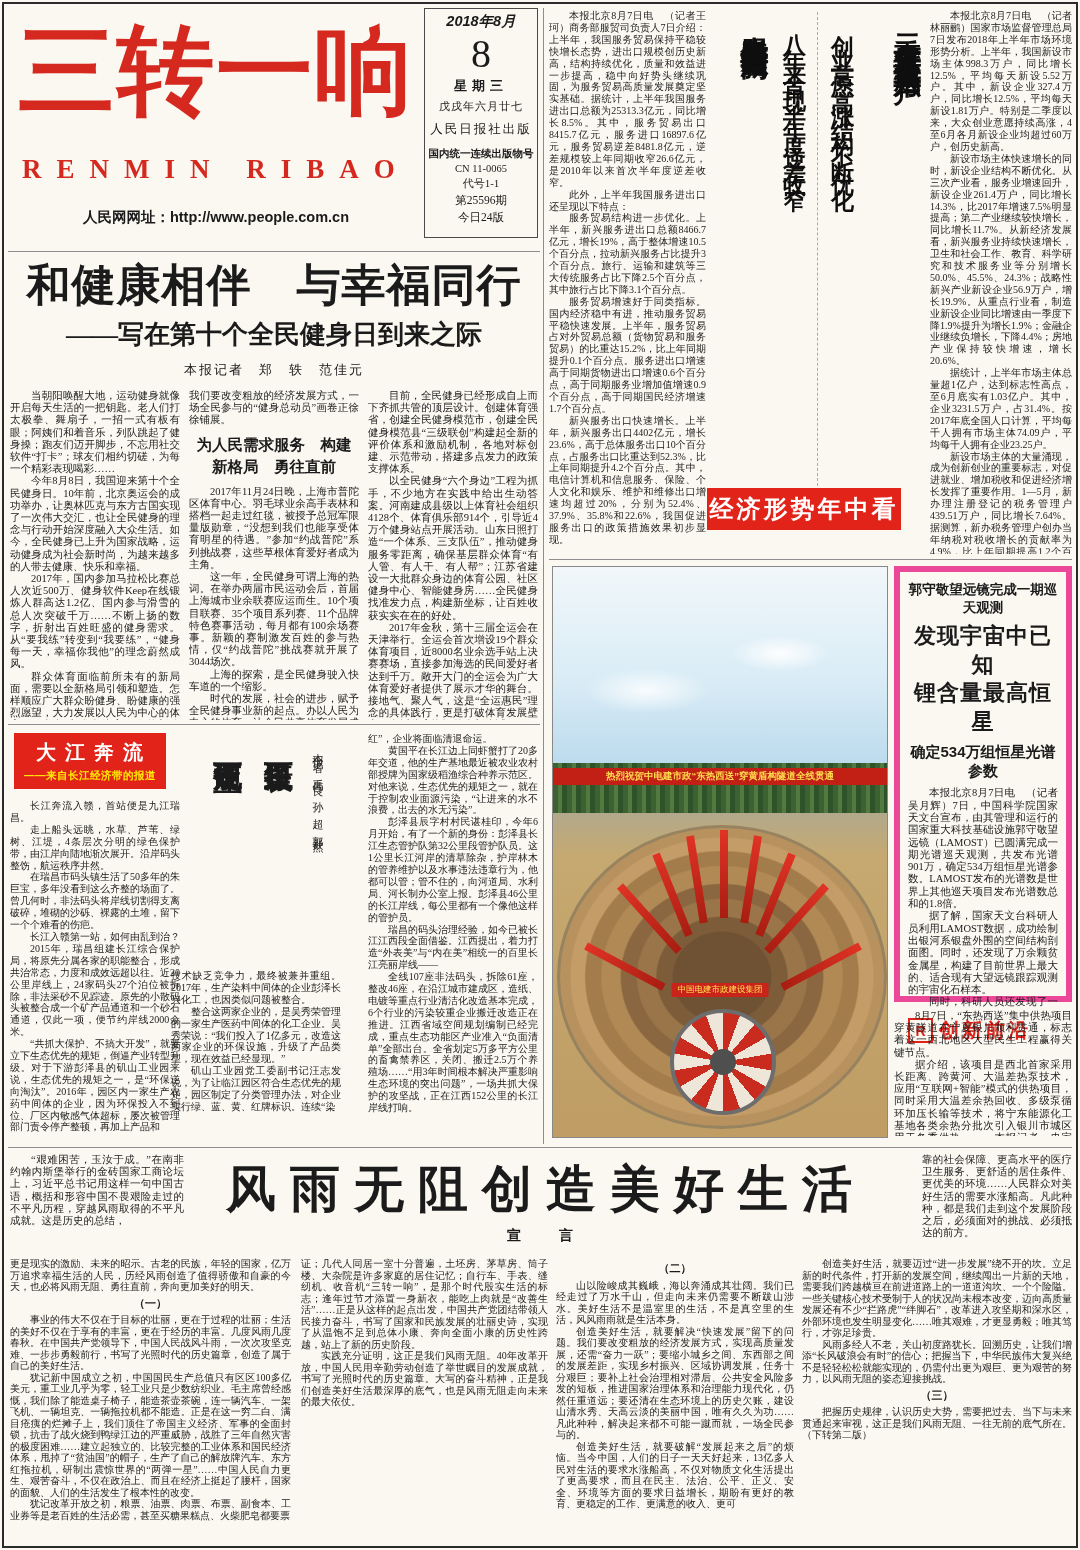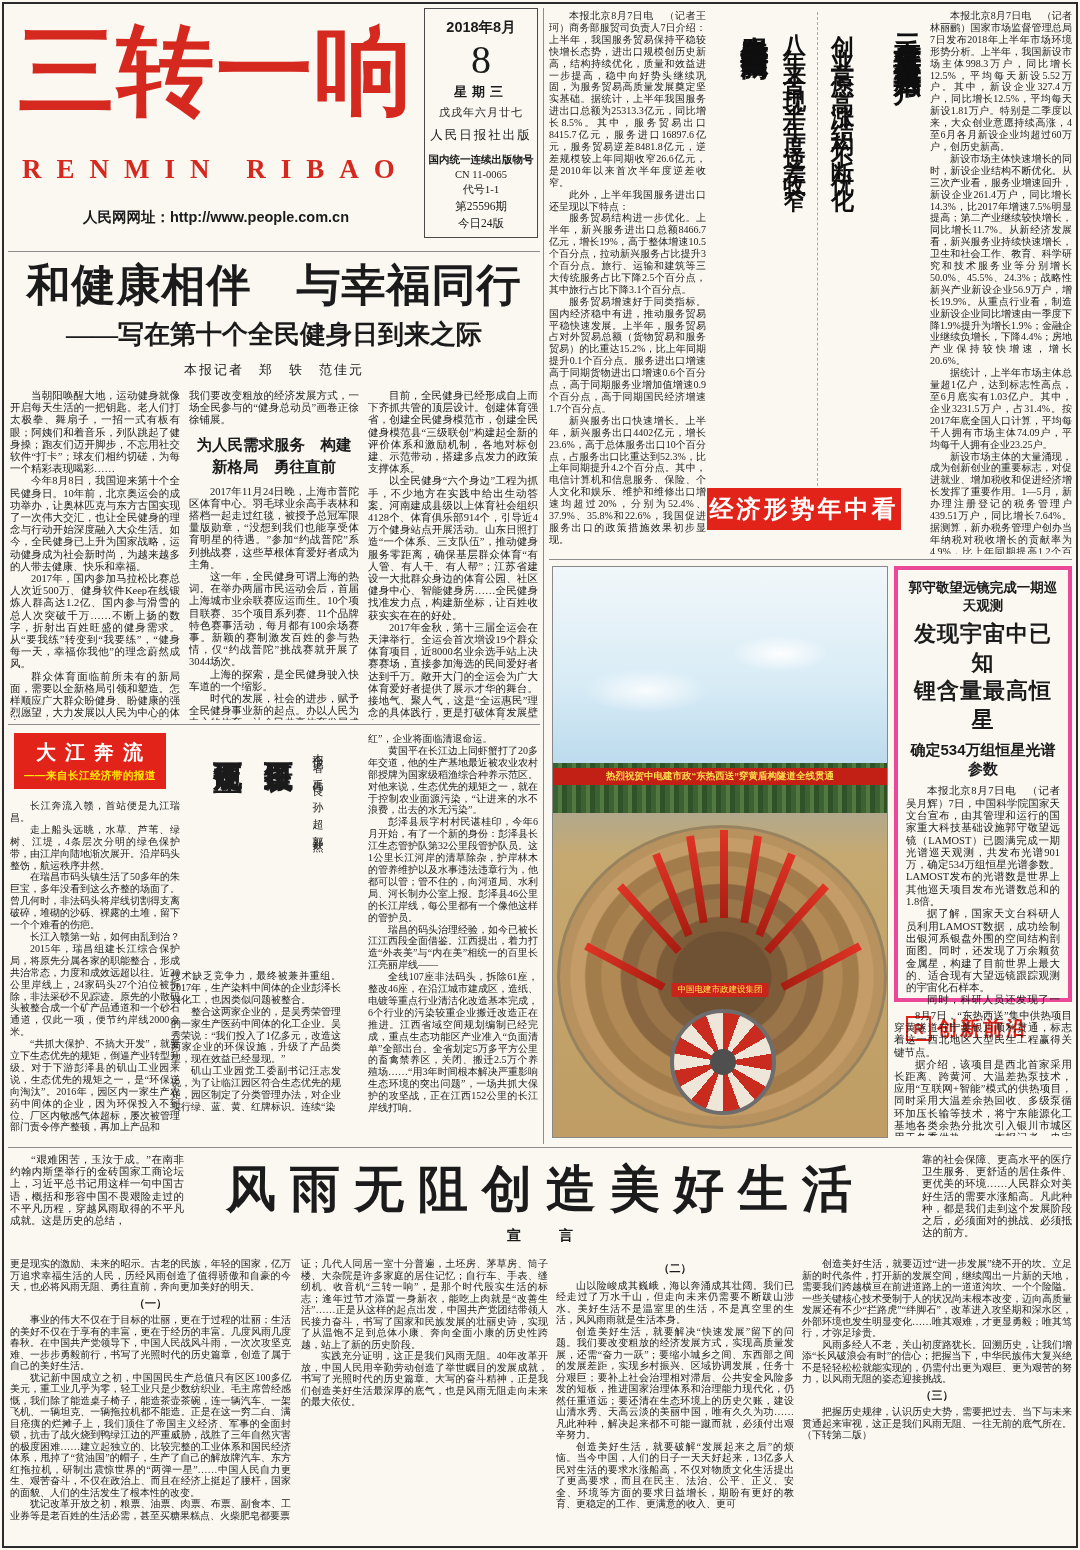--- a/index.html
+++ b/index.html
@@ -12,21 +12,21 @@
   
   .mast-cn{position:absolute;left:14px;top:14px;width:404px;height:134px;text-align:center;
            font-size:97px;line-height:1.2;font-weight:900;color:#d5281e;letter-spacing:2px;}
   .mast-latin{position:absolute;left:14px;top:154px;width:404px;text-align:center;
            font-size:27px;letter-spacing:15px;font-weight:700;color:#d5281e;}
   .mast-web{position:absolute;left:14px;top:208px;width:404px;text-align:center;
            font-size:14.5px;font-weight:700;font-family:"Liberation Sans",sans-serif;}
   
   .datebox{position:absolute;left:424px;top:8px;width:112px;height:228px;border:1px solid #4a4a4a;
            text-align:center;background:#faf8f1;}
-  .db-my{font-size:14.5px;font-weight:700;margin-top:9px;font-family:"Liberation Sans",sans-serif;}
+  .db-my{font-size:14.5px;font-weight:700;margin-top:3px;font-family:"Liberation Sans",sans-serif;font-style:italic;}
   .db-day{font-size:40px;line-height:1.05;margin-top:2px;}
   .db-wd{font-size:13px;font-weight:700;letter-spacing:5px;margin-top:2px;}
   .db-lunar{font-size:11px;margin-top:4px;letter-spacing:1px;}
   .db-pub{font-size:12.5px;margin-top:7px;letter-spacing:2px;}
   .db-issn-l{font-size:10.5px;font-weight:700;margin-top:9px;font-family:"Liberation Sans",sans-serif;}
   .db-issn{font-size:10.5px;margin-top:2px;}
   .db-code{font-size:11px;margin-top:2px;}
   .db-issue{font-size:11.5px;margin-top:2px;}
   .db-pages{font-size:11.5px;margin-top:2px;}
   
@@ -85,21 +85,21 @@
   .vb:nth-child(7){left:228px;top:26px;transform:rotate(22deg);}
   .vb:nth-child(8){left:262px;top:58px;transform:rotate(42deg);}
   .vb:nth-child(9){left:296px;top:118px;transform:rotate(62deg);}
   .ph-cutter{position:absolute;left:117px;top:442px;width:98px;height:98px;border-radius:50%;border:4px solid #6d6d6d;
      background:repeating-conic-gradient(#c92c1e 0 20deg,#efe6da 20deg 40deg);z-index:4;}
   .ph-cutter:after{content:"";position:absolute;left:50%;top:50%;width:26px;height:26px;margin:-13px 0 0 -13px;
      border-radius:50%;background:#4f4f4f;}
   .ph-cbanner{position:absolute;left:50%;top:416px;transform:translateX(-50%);background:#c8241a;color:#ffe34d;
      font-size:8.5px;font-family:"Liberation Sans",sans-serif;padding:1px 6px;white-space:nowrap;z-index:5;}
   
-  .lam{position:absolute;left:894px;top:566px;width:178px;height:436px;border:4px solid #ec4899;padding:9px 8px;
+  .lam{position:absolute;left:894px;top:566px;width:178px;height:436px;border:6px solid #ec4899;padding:9px 8px;
        box-sizing:border-box;background:#faf8f1;}
   .lam-kicker{font-size:13.5px;font-weight:700;text-align:center;font-family:"Liberation Sans",sans-serif;}
   .lam-head{font-size:22px;font-weight:900;text-align:center;line-height:1.3;letter-spacing:1px;
        font-family:"Liberation Sans",sans-serif;margin-top:5px;}
   .lam-sub{font-size:15px;font-weight:700;text-align:center;margin:7px 0 6px;font-family:"Liberation Sans",sans-serif;}
   .lam-body{font-size:10.5px;line-height:12.3px;text-align:justify;height:222px;overflow:hidden;}
   .lam-body p{margin:0;text-indent:2em;}
   .front-label{display:flex;align-items:center;gap:6px;margin-top:8px;}
   .r-logo{width:21px;height:21px;border:2px solid #e2231a;color:#e2231a;display:flex;align-items:center;
        justify-content:center;font:900 14px "Liberation Sans",sans-serif;}
@@ -285,21 +285,21 @@
       <p>犹记新中国成立之初，中国国民生产总值只有区区100多亿美元，重工业几乎为零，轻工业只是少数纺织业。毛主席曾经感慨，我们除了能造桌子椅子，能造茶壶茶碗，连一辆汽车、一架飞机、一辆坦克、一辆拖拉机都不能造。正是在这一穷二白、满目疮痍的烂摊子上，我们顶住了帝国主义经济、军事的全面封锁，抗击了战火烧到鸭绿江边的严重威胁，战胜了三年自然灾害的极度困难……建立起独立的、比较完整的工业体系和国民经济体系，甩掉了“贫油国”的帽子，生产了自己的解放牌汽车、东方红拖拉机，研制出震惊世界的“两弹一星”……中国人民自力更生、艰苦奋斗，不仅在政治上、而且在经济上挺起了腰杆，国家的面貌、人们的生活发生了根本性的改变。</p>
       <p>犹记改革开放之初，粮票、油票、肉票、布票、副食本、工业券等是老百姓的生活必需，甚至买糖果糕点、火柴肥皂都要票</p>
     </div>
   <div class="tcol t10 cont" style="left:301px;top:1258px;width:247px;height:286px;">
       <p>证；几代人同居一室十分普遍，土坯房、茅草房、筒子楼、大杂院是许多家庭的居住记忆；自行车、手表、缝纫机、收音机“三转一响”，是那个时代殷实生活的标志；逢年过节才添置一身新衣，能吃上肉就是“改善生活”……正是从这样的起点出发，中国共产党团结带领人民接力奋斗，书写了国家和民族发展的壮丽史诗，实现了从温饱不足到总体小康、奔向全面小康的历史性跨越，站上了新的历史阶段。</p>
       <p>实践充分证明，这正是我们风雨无阻。40年改革开放，中国人民用辛勤劳动创造了举世瞩目的发展成就，书写了光照时代的历史篇章。大写的奋斗精神，正是我们创造美好生活最深厚的底气，也是风雨无阻走向未来的最大依仗。</p>
     </div>
   <div class="tcol t10" style="left:556px;top:1258px;width:238px;height:286px;">
       <p class="secmark">（二）</p>
       <p>山以险峻成其巍峨，海以奔涌成其壮阔。我们已经走过了万水千山，但走向未来仍需要不断跋山涉水。美好生活不是温室里的生活，不是真空里的生活，风风雨雨就是生活本身。</p>
-      <p>创造美好生活，就要解决“快速发展”留下的问题。我们要改变粗放的经济发展方式，实现高质量发展，还需“奋力一跃”；要缩小城乡之间、东西部之间的发展差距，实现乡村振兴、区域协调发展，任务十分艰巨；要补上社会治理相对滞后、公共安全风险多发的短板，推进国家治理体系和治理能力现代化，仍然任重道远；要还清在生态环境上的历史欠账，建设山清水秀、天高云淡的美丽中国，唯有久久为功……凡此种种，解决起来都不可能一蹴而就，必须付出艰辛努力。</p>
+      <p>创造美好生活，就要解决“快速发展”留下的问题。我们要改变粗放的经济发展方式，实现高质量发展，还需“奋力一跃”；要缩小城乡之间、东西部之间的发展差距，实现乡村振兴、区域协调发展，任务十分艰巨；要补上社会治理相对滞后、公共安全风险多发的短板，推进国家治理体系和治理能力现代化，仍然任重道远；要还清在生态环境上的历史欠账，建设山清水秀、天高云淡的美丽中国，唯有久久为功……凡此种种，解决起来都不可能一蹴而就，一场全民参与的。</p>
       <p>创造美好生活，就要破解“发展起来之后”的烦恼。当今中国，人们的日子一天天好起来，13亿多人民对生活的要求水涨船高，不仅对物质文化生活提出了更高要求，而且在民主、法治、公平、正义、安全、环境等方面的要求日益增长，期盼有更好的教育、更稳定的工作、更满意的收入、更可</p>
     </div>
   <div class="tcol t10" style="left:802px;top:1258px;width:270px;height:286px;">
       <p>创造美好生活，就要迈过“进一步发展”绕不开的坎。立足新的时代条件，打开新的发展空间，继续闯出一片新的天地，需要我们跨越横亘在前进道路上的一道道沟坎、一个个险隘。一些关键核心技术受制于人的状况尚未根本改变，迈向高质量发展还有不少“拦路虎”“绊脚石”，改革进入攻坚期和深水区，外部环境也发生明显变化……唯其艰难，才更显勇毅；唯其笃行，才弥足珍贵。</p>
       <p>风雨多经人不老，关山初度路犹长。回溯历史，让我们增添“长风破浪会有时”的信心；把握当下，中华民族伟大复兴绝不是轻轻松松就能实现的，仍需付出更为艰巨、更为艰苦的努力，以风雨无阻的姿态迎接挑战。</p>
       <p class="secmark">（三）</p>
       <p>把握历史规律，认识历史大势，需要把过去、当下与未来贯通起来审视，这正是我们风雨无阻、一往无前的底气所在。（下转第二版）</p>
     </div>
 </div>
 

